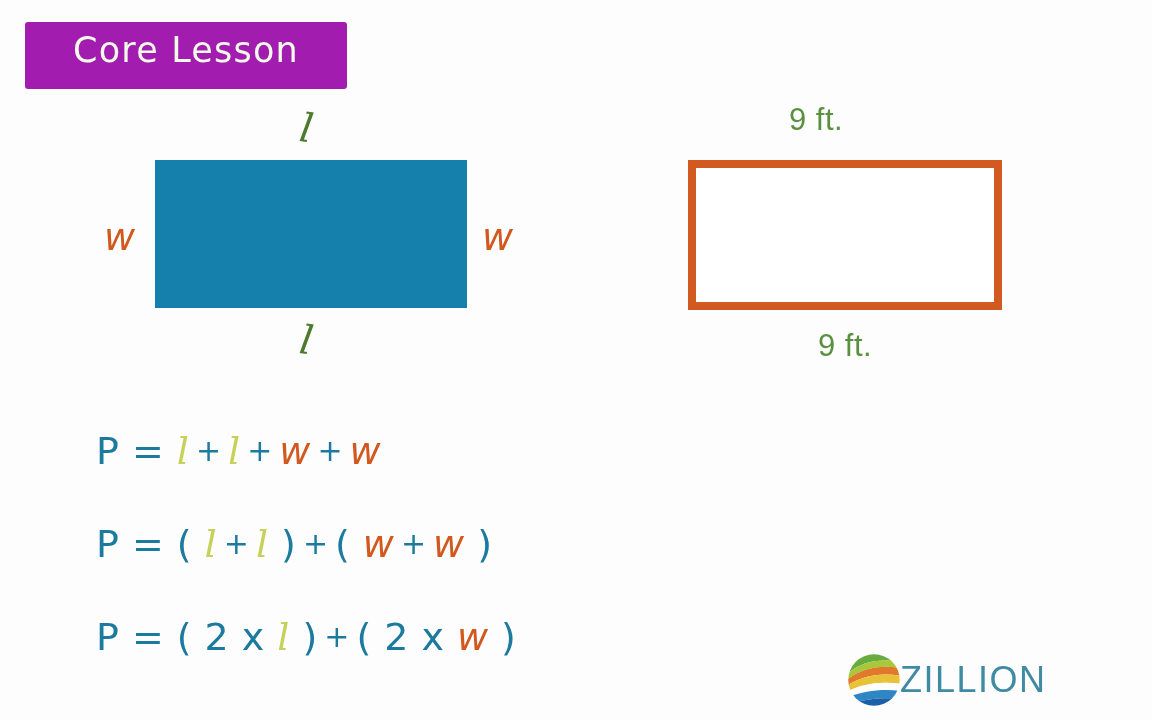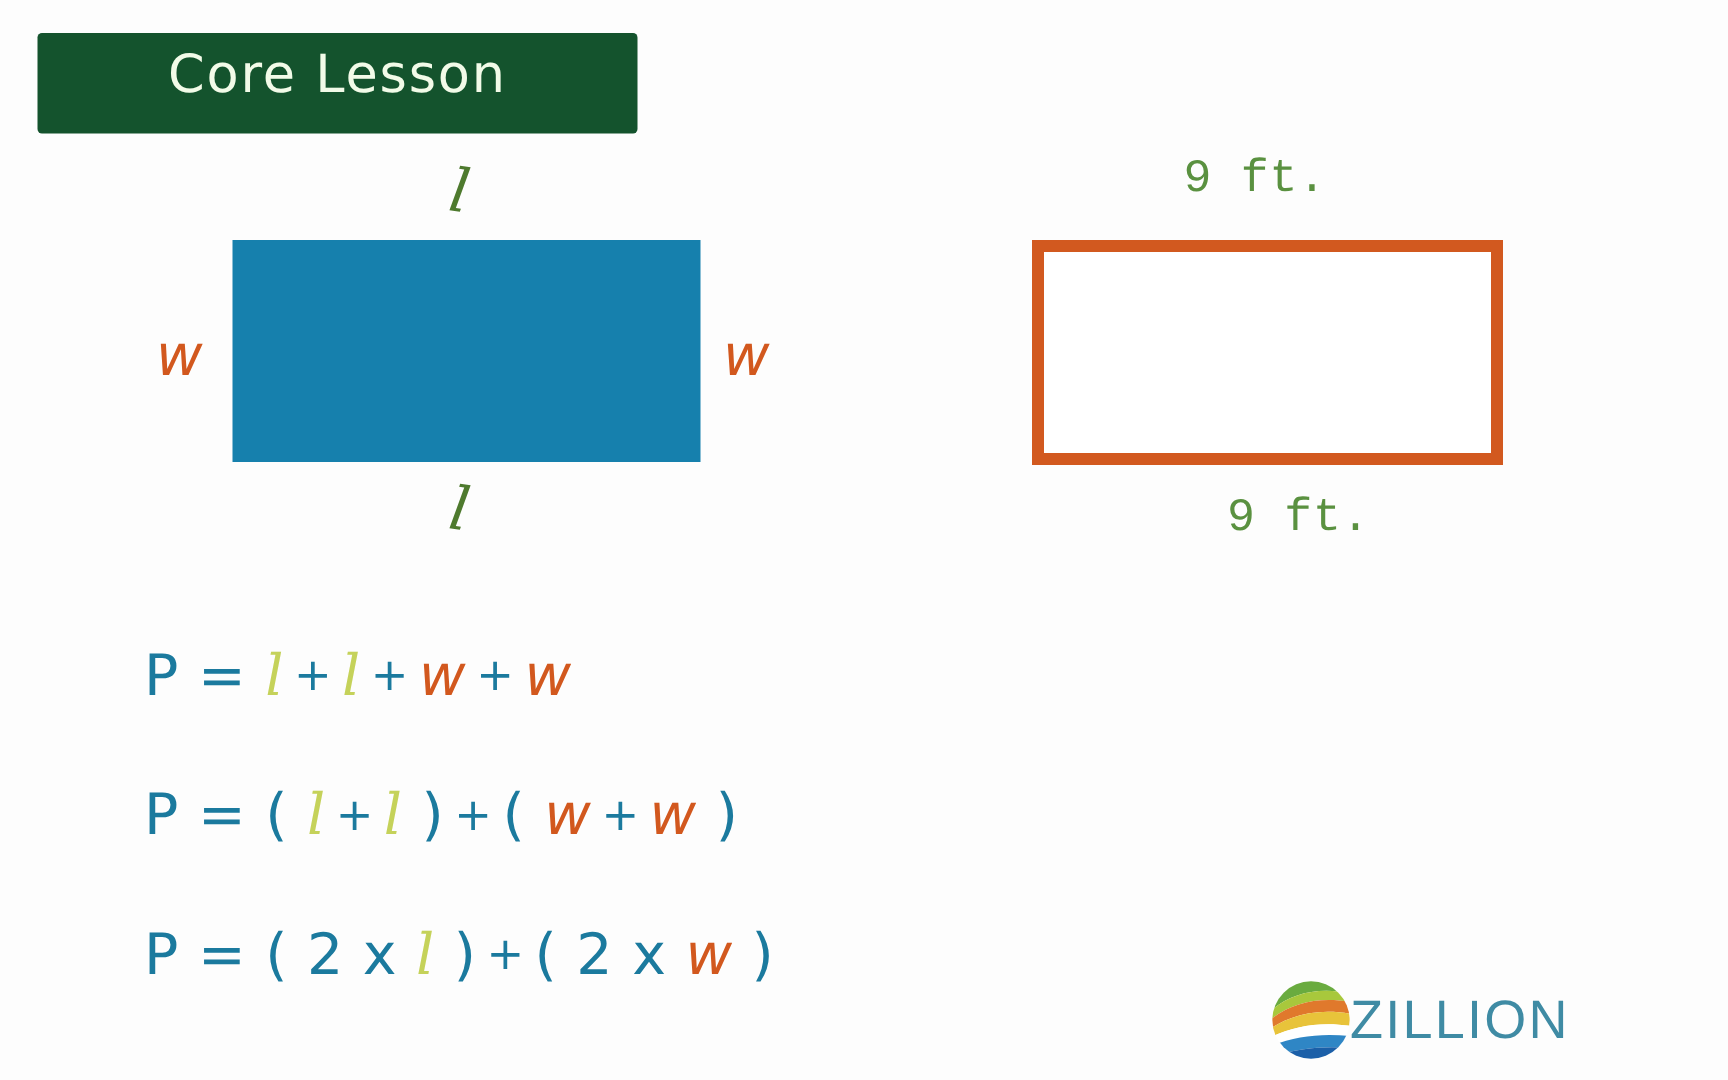--- a/index.html
+++ b/index.html
@@ -18,23 +18,23 @@
     width: 1152px;
     height: 720px;
     background: #fdfdfd;
   }
 
   
   #core-lesson-banner {
     position: absolute;
     left: 25px;
     top: 22px;
-    width: 400px;
+    width: 322px;
     height: 67px;
-    background: #14532d;
+    background: #a21caf;
     border-radius: 3px;
     box-sizing: border-box;
   }
   #core-lesson-banner .banner-text {
     position: absolute;
     left: 0;
     right: 0;
     top: 8px;
     text-align: center;
     color: #f2fbe8;
@@ -118,21 +118,21 @@
     top: 160px;
     width: 314px;
     height: 150px;
     border: 8px solid #d2591f;
     box-sizing: border-box;
     background: #ffffff;
   }
   .dim-label {
     position: absolute;
     color: #5a9140;
-    font-family: Liberation Mono, monospace;
+    font-family: Liberation Sans, sans-serif;
     font-size: 31px;
     font-weight: 400;
     line-height: 1;
     letter-spacing: 0.5px;
   }
   #dim-top    { left: 789px; top: 104px; }
   #dim-bottom { left: 818px; top: 330px; }
 
   
   #lz-logo {

